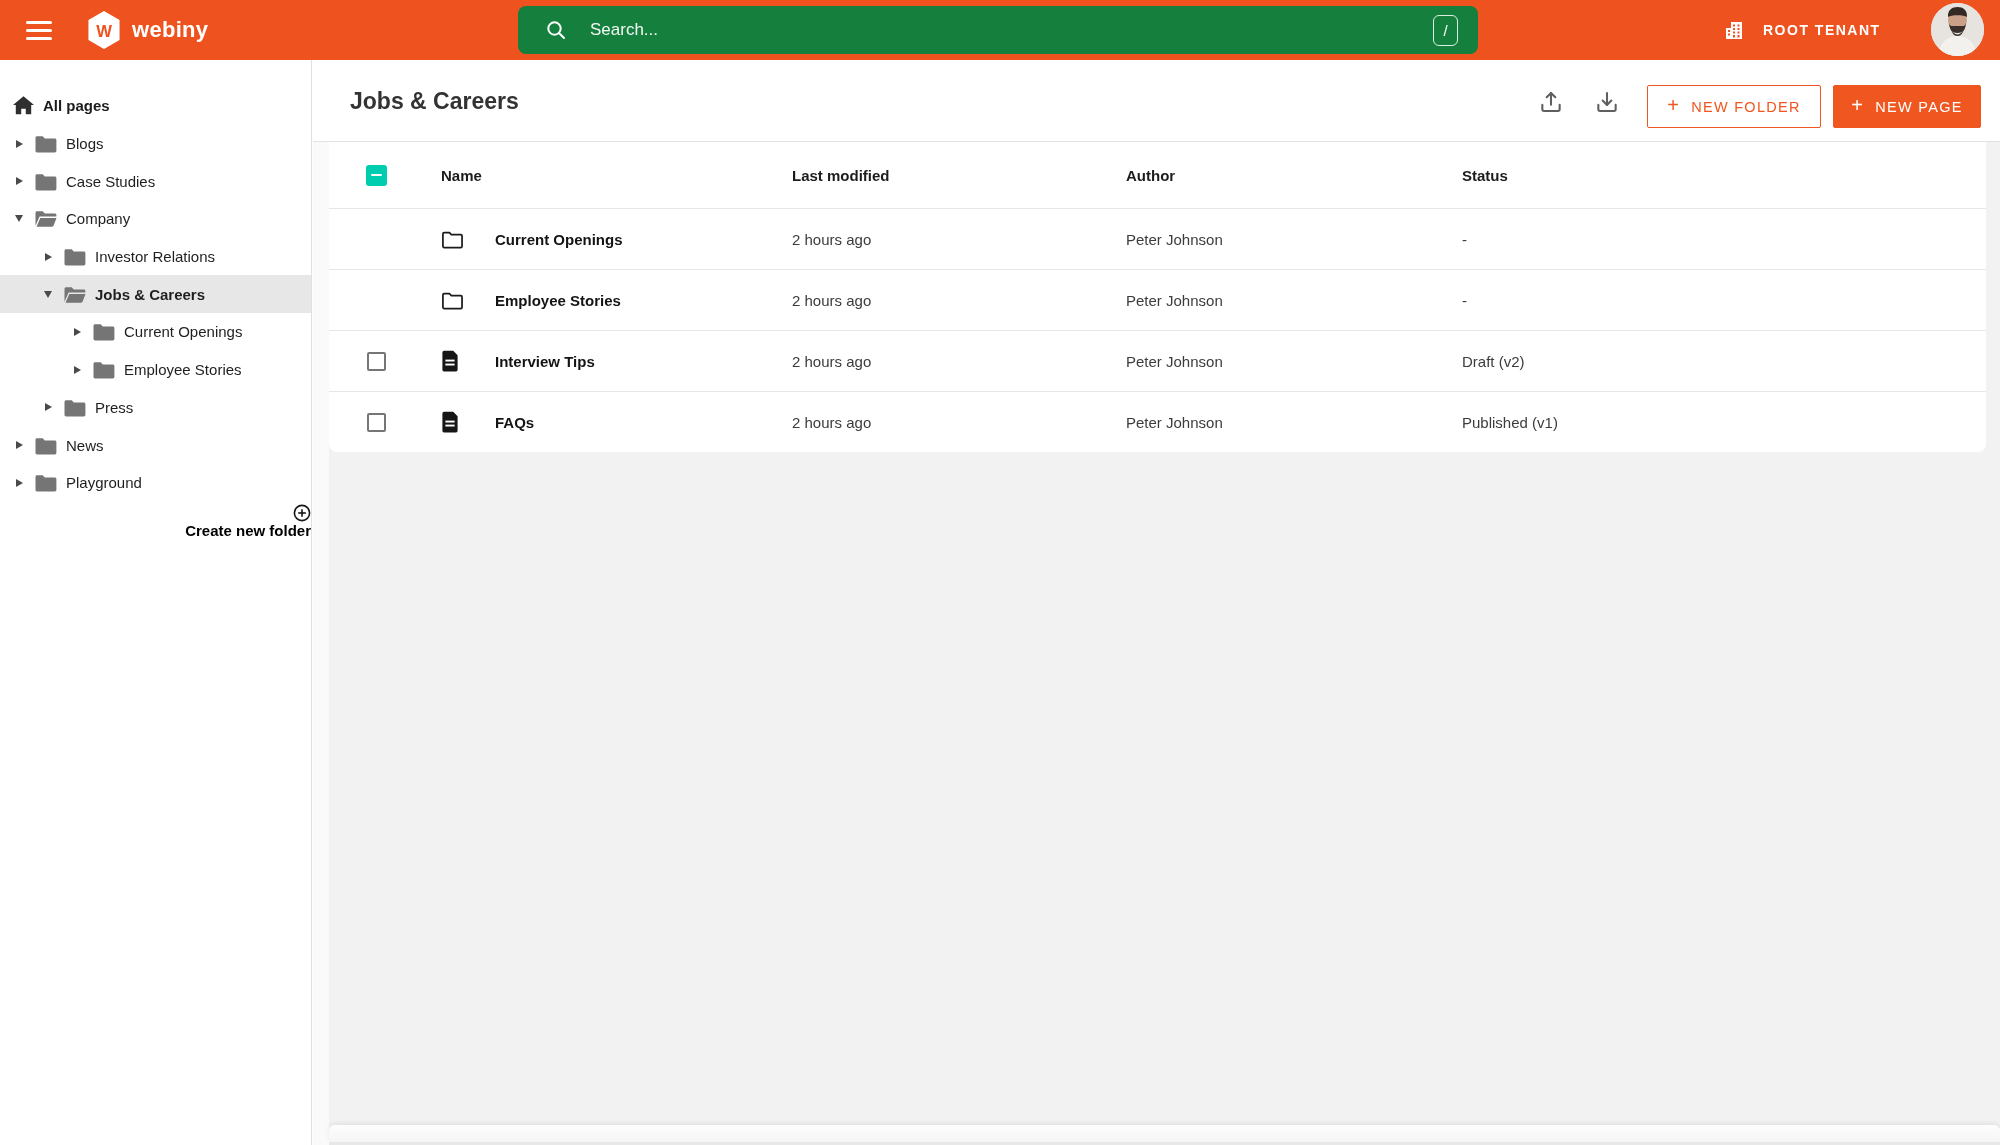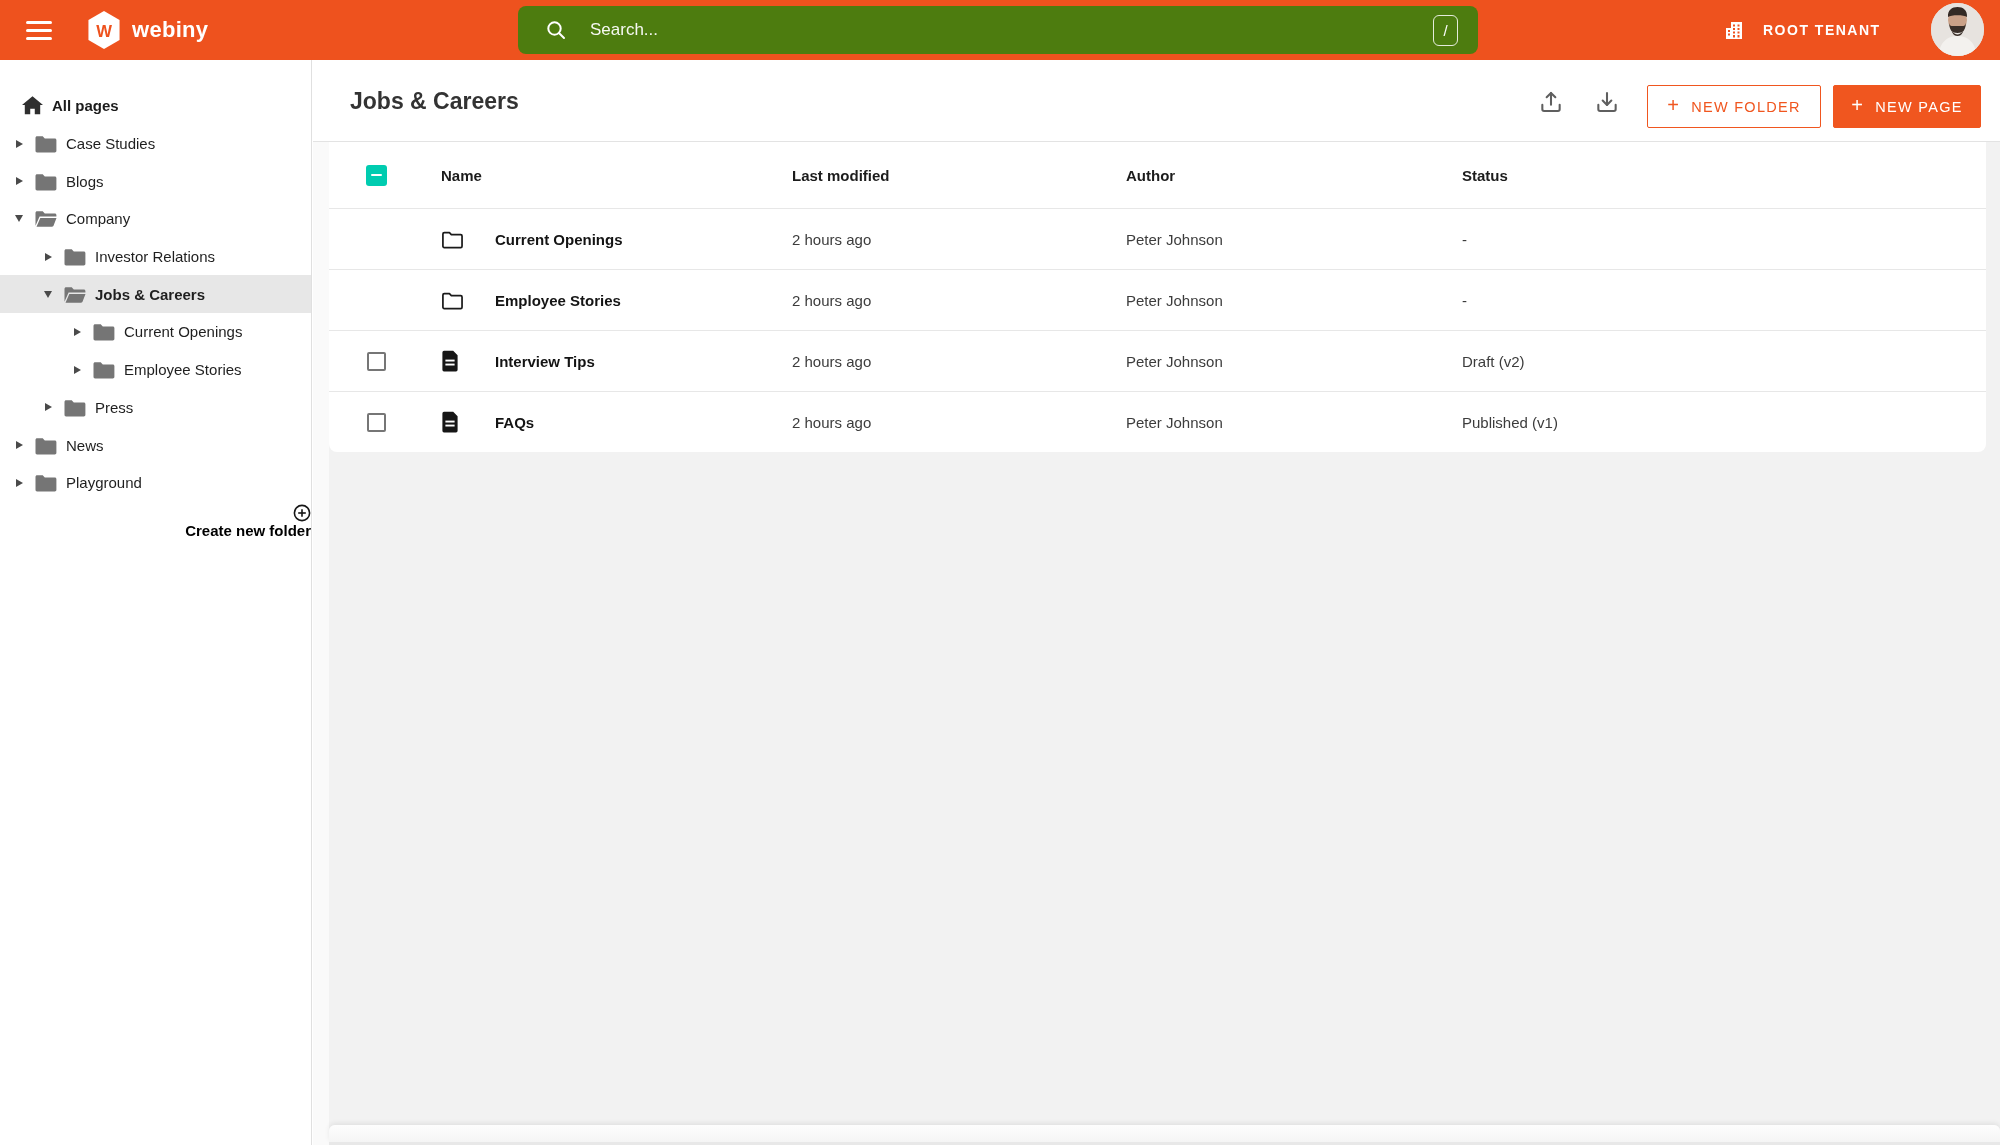--- a/index.html
+++ b/index.html
@@ -11,21 +11,21 @@
   .topbar { position:absolute; left:0; top:0; width:2000px; height:60px;
             background:#ee521e; z-index:20; }
   .hamburger { position:absolute; left:26px; top:18px; width:30px; height:24px;
                display:flex; flex-direction:column; justify-content:center; gap:5px;
                background:transparent; border:none; cursor:pointer; }
   .hamburger span { display:block; width:26px; height:3px; background:#fff; border-radius:2px; }
   .brand { position:absolute; left:86px; top:0; height:60px; display:flex; align-items:center; gap:10px; }
   .brand-word { color:#fff; font-size:22px; font-weight:bold; letter-spacing:.3px; }
 
   .search { position:absolute; left:518px; top:6px; width:960px; height:48px;
-            background:#4d7c0f; border-radius:8px; display:flex; align-items:center; }
+            background:#15803d; border-radius:8px; display:flex; align-items:center; }
   .search-icon { margin-left:26px; display:flex; }
   .search-text { margin-left:22px; color:rgba(255,255,255,.95); font-size:17px; flex:1; }
   .slash-key { margin-right:20px; width:25px; height:31px; border:1.5px solid rgba(255,255,255,.85);
                border-radius:6px; color:#fff; font-size:15px; display:flex;
                align-items:center; justify-content:center; }
 
   .tenant { position:absolute; left:1725px; top:0; height:60px; display:flex;
             align-items:center; gap:19px; cursor:pointer; }
   .tenant-label { color:#fff; font-size:14px; font-weight:bold; letter-spacing:1.5px; }
   .avatar { position:absolute; left:1931px; top:3px; width:53px; height:53px;
@@ -39,21 +39,21 @@
   .tree-row .arrow { width:14px; display:flex; justify-content:center; flex:none; }
   .tri-right { width:0; height:0; border-left:7px solid #4a4a4a;
                border-top:4.5px solid transparent; border-bottom:4.5px solid transparent; }
   .tri-down  { width:0; height:0; border-top:7px solid #4a4a4a;
                border-left:4.5px solid transparent; border-right:4.5px solid transparent; }
   .tree-row .fico { width:23px; margin-left:8px; display:flex; flex:none; }
   .tree-row .tlabel { margin-left:9px; white-space:nowrap; }
   .lvl0 { padding-left:12px; } .lvl1 { padding-left:41px; } .lvl2 { padding-left:70px; }
   .tree-row.selected { background:#e7e7e7; }
   .bold { font-weight:bold; }
-  .root-row { height:37.7px; display:flex; align-items:center; padding-left:22px;
+  .root-row { height:37.7px; display:flex; align-items:center; padding-left:13px;
               font-size:15px; font-weight:bold; color:#1c1c1c; cursor:pointer; }
   .root-row .tlabel { margin-left:9px; }
   .create-row { height:38px; margin-top:2px; display:flex; align-items:flex-end;
                 padding-left:11px; font-size:15px; font-weight:bold; color:#000000; cursor:pointer;flex-direction:column; }
   .create-row .tlabel { margin-left:7px; }
 
   
   .content { position:absolute; left:313px; top:60px; right:0; bottom:0; background:#fafafa; }
   .page-header { position:absolute; left:0; top:0; right:0; height:82px;
                  background:#fff; border-bottom:1px solid #e3e3e3; }
@@ -163,33 +163,33 @@
 
     <div class="tree-row lvl0">
       <span class="arrow">
           <i class="tri-right"></i>
         </span>
       <span class="fico">
         <svg width="23" height="19" viewBox="0 0 23 19">
             <path fill="#757575" d="M1.5 16.8 V3.9 C1.5 3 2.2 2.3 3.1 2.3 h5.6 l2.1 2.1 h10 c.9 0 1.6.7 1.6 1.6 v10.8 c0 .9-.7 1.6-1.6 1.6 H3.1 c-.9 0-1.6-.7-1.6-1.6 Z"></path>
           </svg>
       </span>
+      <span class="tlabel">Blogs</span>
+    </div>
+
+    <div class="tree-row lvl0">
+      <span class="arrow">
+          <i class="tri-right"></i>
+        </span>
+      <span class="fico">
+        <svg width="23" height="19" viewBox="0 0 23 19">
+            <path fill="#757575" d="M1.5 16.8 V3.9 C1.5 3 2.2 2.3 3.1 2.3 h5.6 l2.1 2.1 h10 c.9 0 1.6.7 1.6 1.6 v10.8 c0 .9-.7 1.6-1.6 1.6 H3.1 c-.9 0-1.6-.7-1.6-1.6 Z"></path>
+          </svg>
+      </span>
       <span class="tlabel">Case Studies</span>
-    </div>
-
-    <div class="tree-row lvl0">
-      <span class="arrow">
-          <i class="tri-right"></i>
-        </span>
-      <span class="fico">
-        <svg width="23" height="19" viewBox="0 0 23 19">
-            <path fill="#757575" d="M1.5 16.8 V3.9 C1.5 3 2.2 2.3 3.1 2.3 h5.6 l2.1 2.1 h10 c.9 0 1.6.7 1.6 1.6 v10.8 c0 .9-.7 1.6-1.6 1.6 H3.1 c-.9 0-1.6-.7-1.6-1.6 Z"></path>
-          </svg>
-      </span>
-      <span class="tlabel">Blogs</span>
     </div>
 
     <div class="tree-row lvl0">
       <span class="arrow">
           <i class="tri-down"></i>
         </span>
       <span class="fico">
         <svg width="23" height="19" viewBox="0 0 23 19">
           <path fill="#757575" d="M1.5 16.8 V3.9 C1.5 3 2.2 2.3 3.1 2.3 h5.6 l2.1 2.1 h10 c.9 0 1.6.7 1.6 1.6 V7.4 H5.6 L1.5 16.8 Z"></path>
           <path fill="#757575" d="M6.3 8.9 h16.2 L19.6 16.6 c-.2.7-.8 1.1-1.5 1.1 H2.5 Z"></path>

